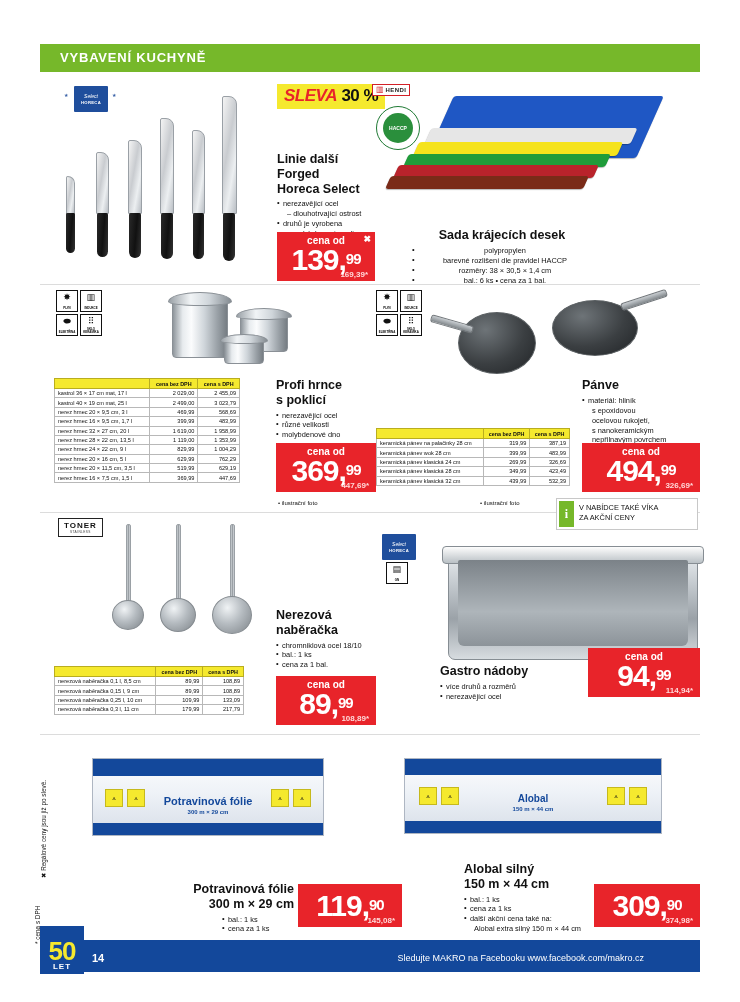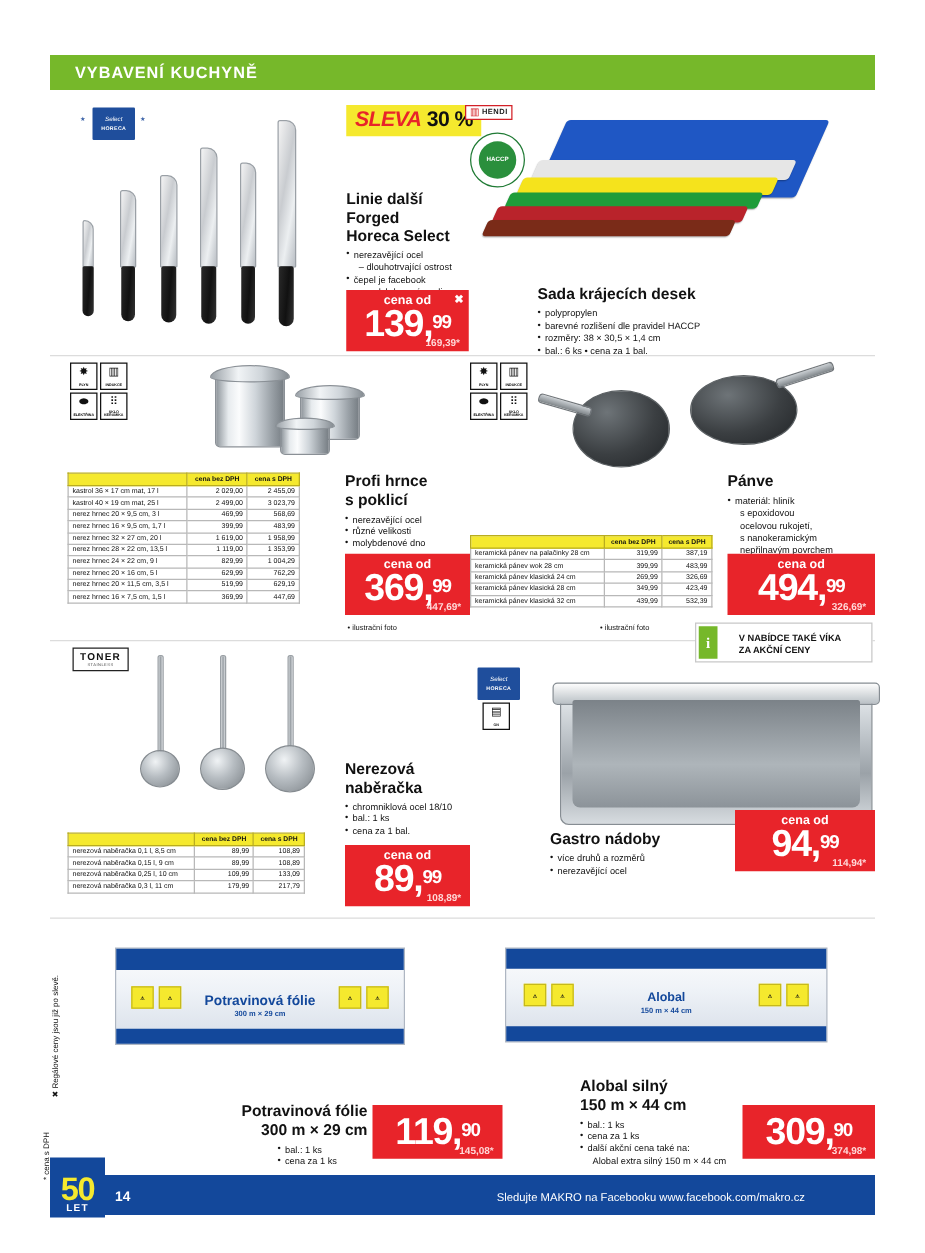--- a/index.html
+++ b/index.html
@@ -119,22 +119,22 @@
   .infobox {
     position: absolute; border: .8px solid #c8c8c8; background: #fff;
     display: flex; align-items: stretch; padding: 2px;
   }
   .infobox .i-icon {
     width: 15px; background: #76b82a; color: #fff; font-weight: bold;
     font-size: 12px; display: flex; align-items: center; justify-content: center;
     font-family: "Liberation Serif", serif;
   }
   .infobox .i-text {
-    font-size: 7.4px; font-weight: bold; color: #111; line-height: 1.3;
-    padding: 2px 17px; display: flex; align-items: flex-end;
+    font-size: 7.4px; font-weight: normal; color: #111; line-height: 1.3;
+    padding: 2px 5px; display: flex; align-items: flex-start;
   }
 
   .illus { position: absolute; font-size: 6px; color: #111; }
   .illus:before { content: "• "; }
 
   
   .knife { position: absolute; transform-origin: 50% 100%; }
   .knife .blade {
     background: linear-gradient(100deg,#f4f4f4 0%,#c9ccd0 42%,#eceff1 70%,#b9bec4 100%);
     border: .5px solid #9aa0a6; border-radius: 2px 8px 1px 1px;
@@ -287,21 +287,21 @@
 
   <div style="position:absolute; left:277px; top:152px; width:98px;">
     <div class="prod-title">
       <div>Linie další</div>
       <div>Forged</div>
       <div>Horeca Select</div>
     </div>
     <ul class="bullets">
       <li>nerezavějící ocel</li>
       <li class="sub">– dlouhotrvající ostrost</li>
-      <li>čepel je facebook</li>
+      <li>druhů je vyrobena</li>
       <li class="sub">z molybdenové oceli</li>
     </ul>
   </div>
 
   <div class="price-box" style="left:277px; top:232px; width:98px;">
     <span class="price-star">✖</span>
     <div class="price-from">cena od</div>
     <div class="price-main">
       <span class="price-int">139</span><span class="price-comma">,</span><span class="price-dec">99</span>
     </div>
@@ -316,21 +316,21 @@
     <div class="inner">HACCP</div>
   </div>
 
   <div class="board" style="left:440px; top:96px; width:210px; height:62px; background:#1f57c4;"></div>
   <div class="board" style="left:428px; top:128px; width:206px; height:16px; background:#e6e6e6;"></div>
   <div class="board" style="left:416px; top:142px; width:204px; height:14px; background:#f5e31c;"></div>
   <div class="board" style="left:406px; top:154px; width:202px; height:13px; background:#1f9c3a;"></div>
   <div class="board" style="left:396px; top:165px; width:200px; height:13px; background:#b9232b;"></div>
   <div class="board" style="left:388px; top:176px; width:198px; height:13px; background:#7a2b18;"></div>
 
-  <div style="position:absolute; left:430px; top:228px; width:180px;">
+  <div style="position:absolute; left:412px; top:228px; width:180px;text-align:center;">
     <div class="prod-title">Sada krájecích desek</div>
     <ul class="bullets">
       <li>polypropylen</li>
       <li>barevné rozlišení dle pravidel HACCP</li>
       <li>rozměry: 38 × 30,5 × 1,4 cm</li>
       <li>bal.: 6 ks • cena za 1 bal.</li>
     </ul>
   </div>
 
 

